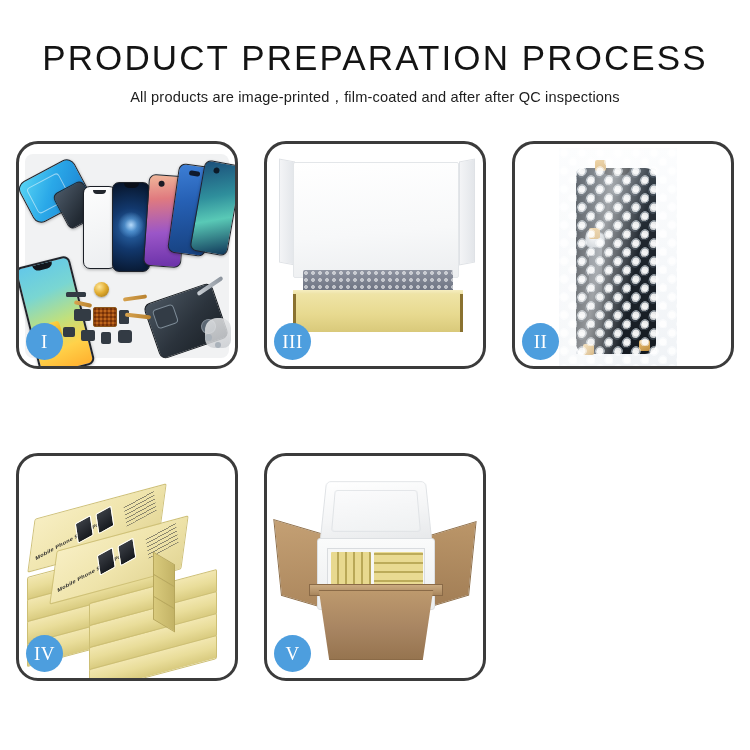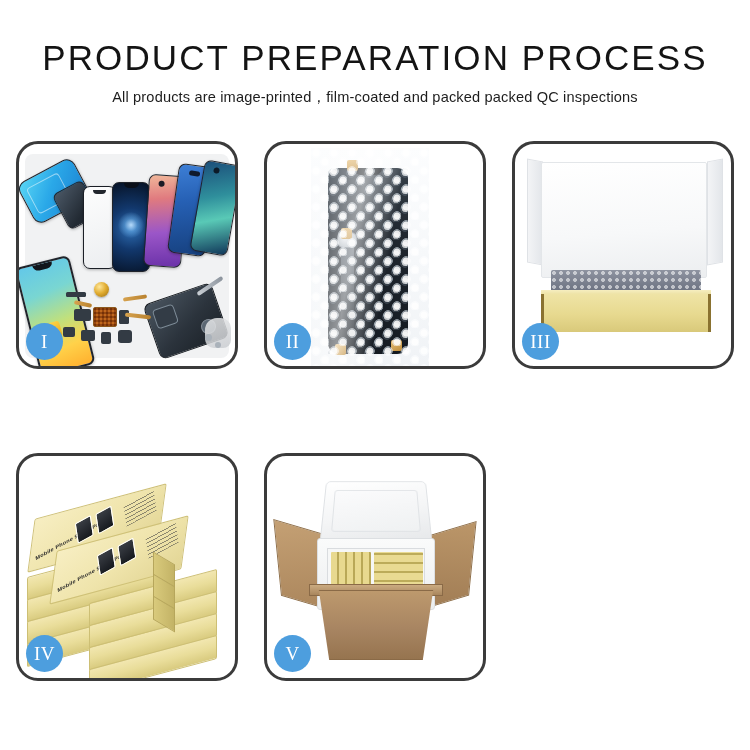--- a/index.html
+++ b/index.html
@@ -481,21 +481,21 @@
     border-radius:1px;
   }
 </style>
 </head>
 <body>
 
 <div id="page">
 
   <div class="header">
     <div class="page-title">PRODUCT PREPARATION PROCESS</div>
-    <div class="page-subtitle">All products are image-printed，film-coated and packed packed QC inspections</div>
+    <div class="page-subtitle">All products are image-printed，film-coated and after after QC inspections</div>
   </div>
 
   <div class="grid">
 
     <div class="panel">
       <div class="panel-stage">
         <div class="p1-bg"></div>
 
         <div class="phone ph-a"></div>
         <div class="phone ph-a2"></div>
@@ -526,20 +526,35 @@
         <div class="part" style="left:186px; top:190px; width:7px; height:7px; border-radius:50%; background:#aab2ba;"></div>
         <div class="part" style="left:196px; top:198px; width:6px; height:6px; border-radius:50%; background:#aab2ba;"></div>
       </div>
       <div class="badge">
         <span>I</span>
       </div>
     </div>
 
     <div class="panel">
       <div class="panel-stage">
+        <div class="b3-lid-left"></div>
+        <div class="b3-lid-right"></div>
+        <div class="b3-lid"></div>
+        <div class="b3-foam"></div>
+        <div class="b3-base-lip"></div>
+        <div class="b3-base"></div>
+        <div class="b3-base-front"></div>
+      </div>
+      <div class="badge">
+        <span>III</span>
+      </div>
+    </div>
+
+    <div class="panel">
+      <div class="panel-stage">
         <div class="bubble-bag">
           <div class="bubble-screen">
             <div class="bubbles-dark"></div>
           </div>
           <div class="bubble-cable"></div>
           <div class="bubble-connector"></div>
           <div class="tape" style="left:36px; top:12px;"></div>
           <div class="tape" style="left:30px; top:80px;"></div>
           <div class="tape" style="left:24px; top:196px;"></div>
           <div class="tape" style="left:80px; top:192px;"></div>
@@ -547,35 +562,20 @@
           <div class="bag-sheen"></div>
         </div>
       </div>
       <div class="badge">
         <span>II</span>
       </div>
     </div>
 
     <div class="panel">
       <div class="panel-stage">
-        <div class="b3-lid-left"></div>
-        <div class="b3-lid-right"></div>
-        <div class="b3-lid"></div>
-        <div class="b3-foam"></div>
-        <div class="b3-base-lip"></div>
-        <div class="b3-base"></div>
-        <div class="b3-base-front"></div>
-      </div>
-      <div class="badge">
-        <span>III</span>
-      </div>
-    </div>
-
-    <div class="panel">
-      <div class="panel-stage">
         <div class="stack">
 
           <div class="sbox" style="left:0px;  top:78px;"></div>
           <div class="sbox" style="left:0px;  top:100px;"></div>
           <div class="sbox" style="left:0px;  top:122px;"></div>
           <div class="sbox" style="left:0px;  top:144px;"></div>
 
           <div class="sbox" style="left:62px; top:104px;"></div>
           <div class="sbox" style="left:62px; top:126px;"></div>
           <div class="sbox" style="left:62px; top:148px;"></div>

